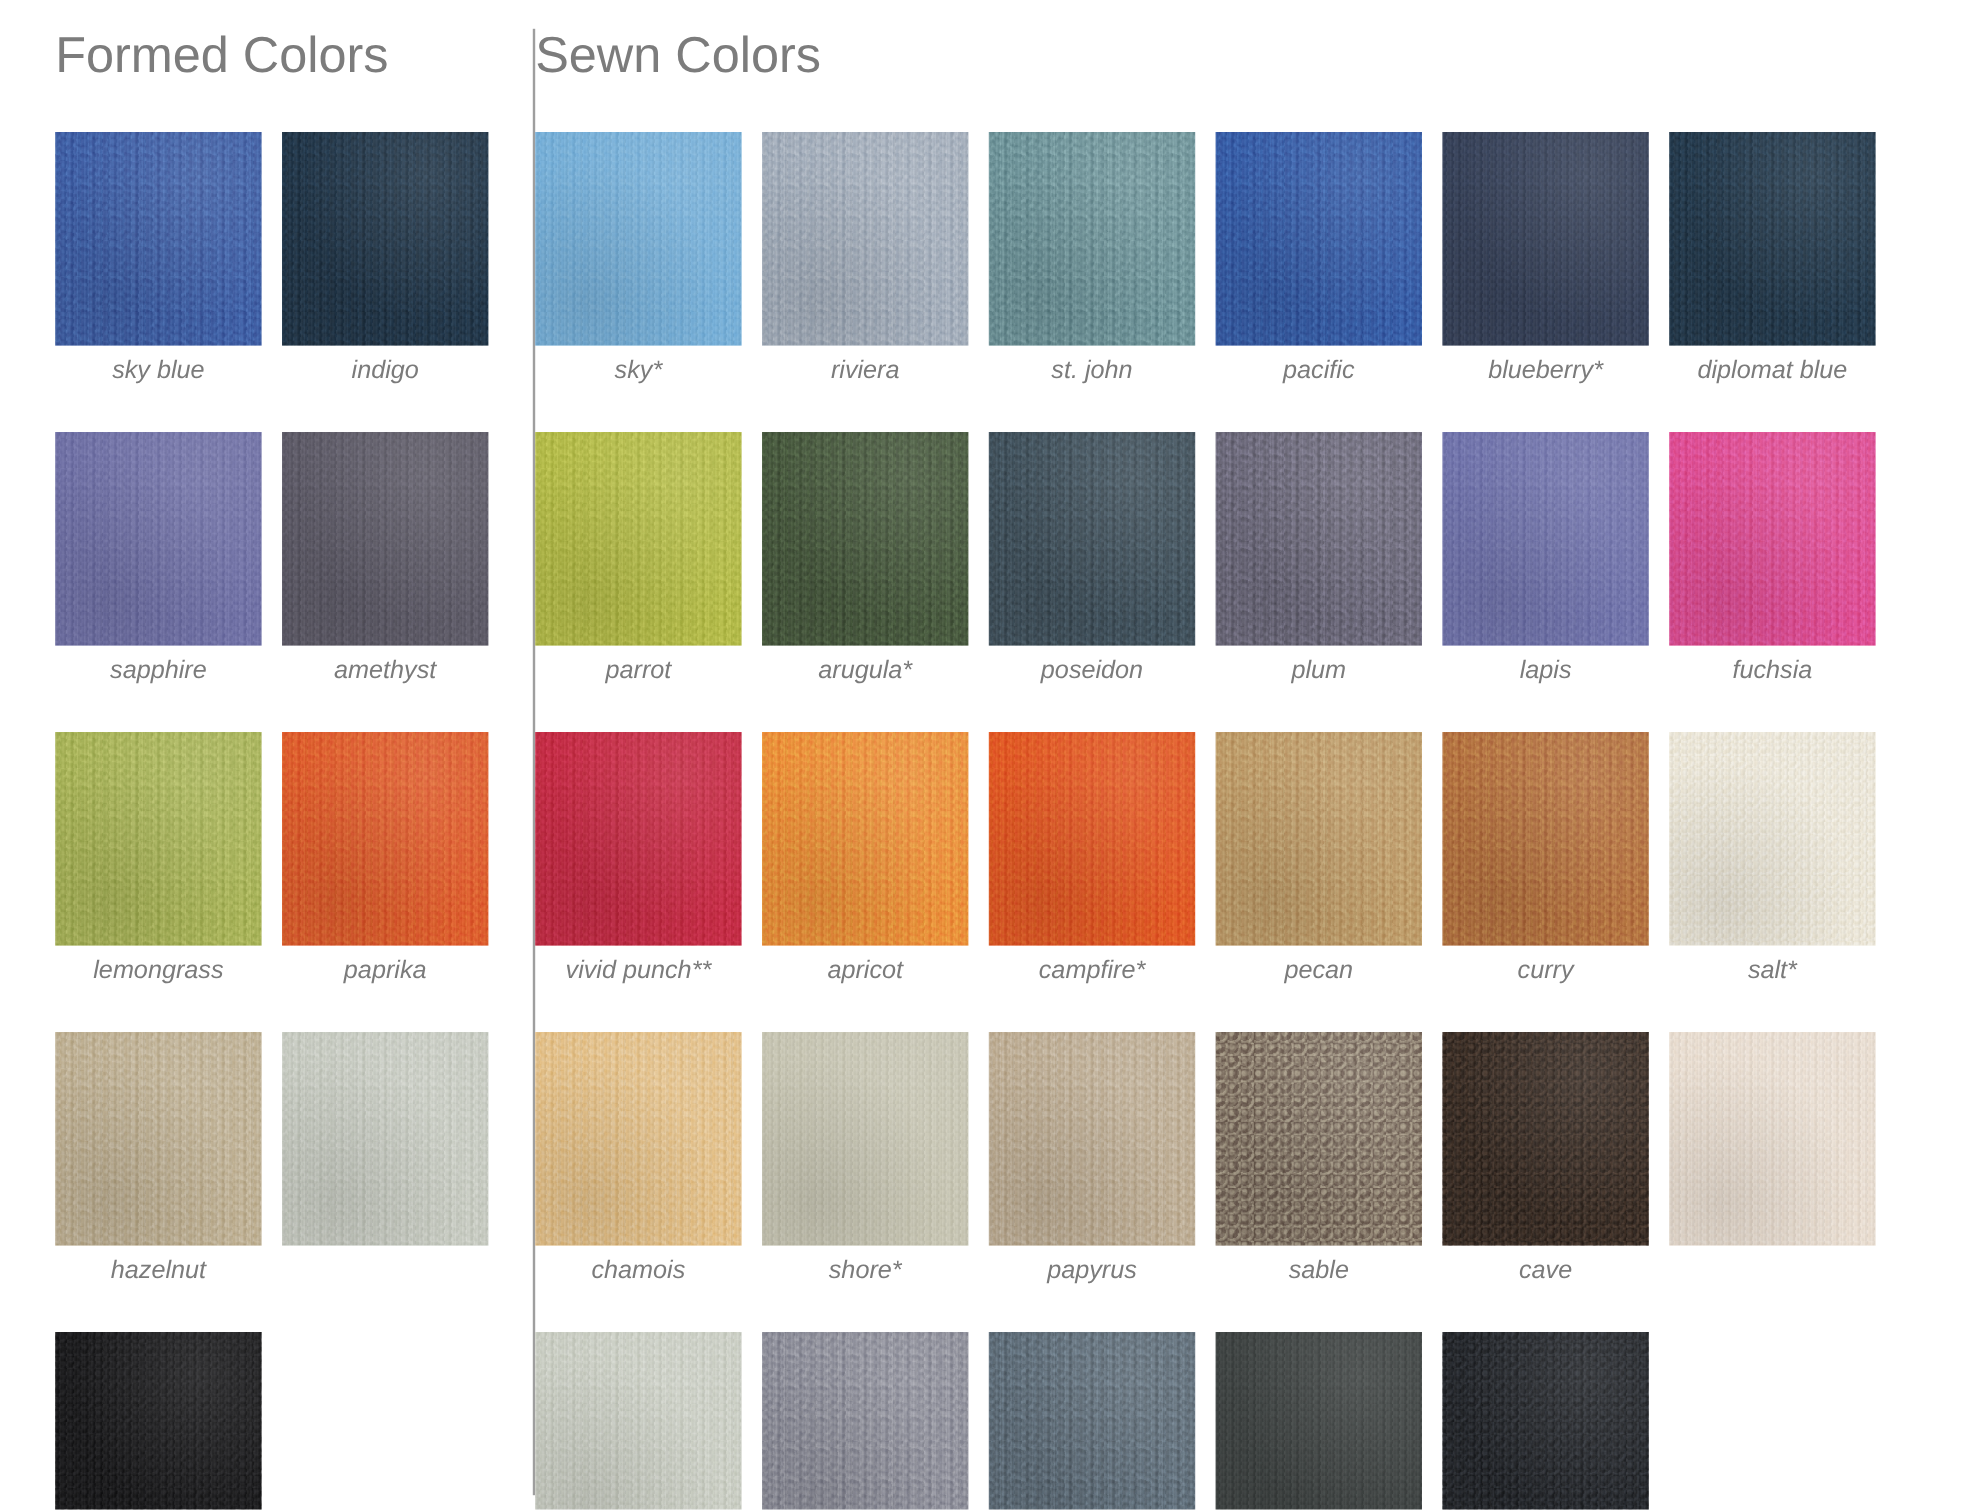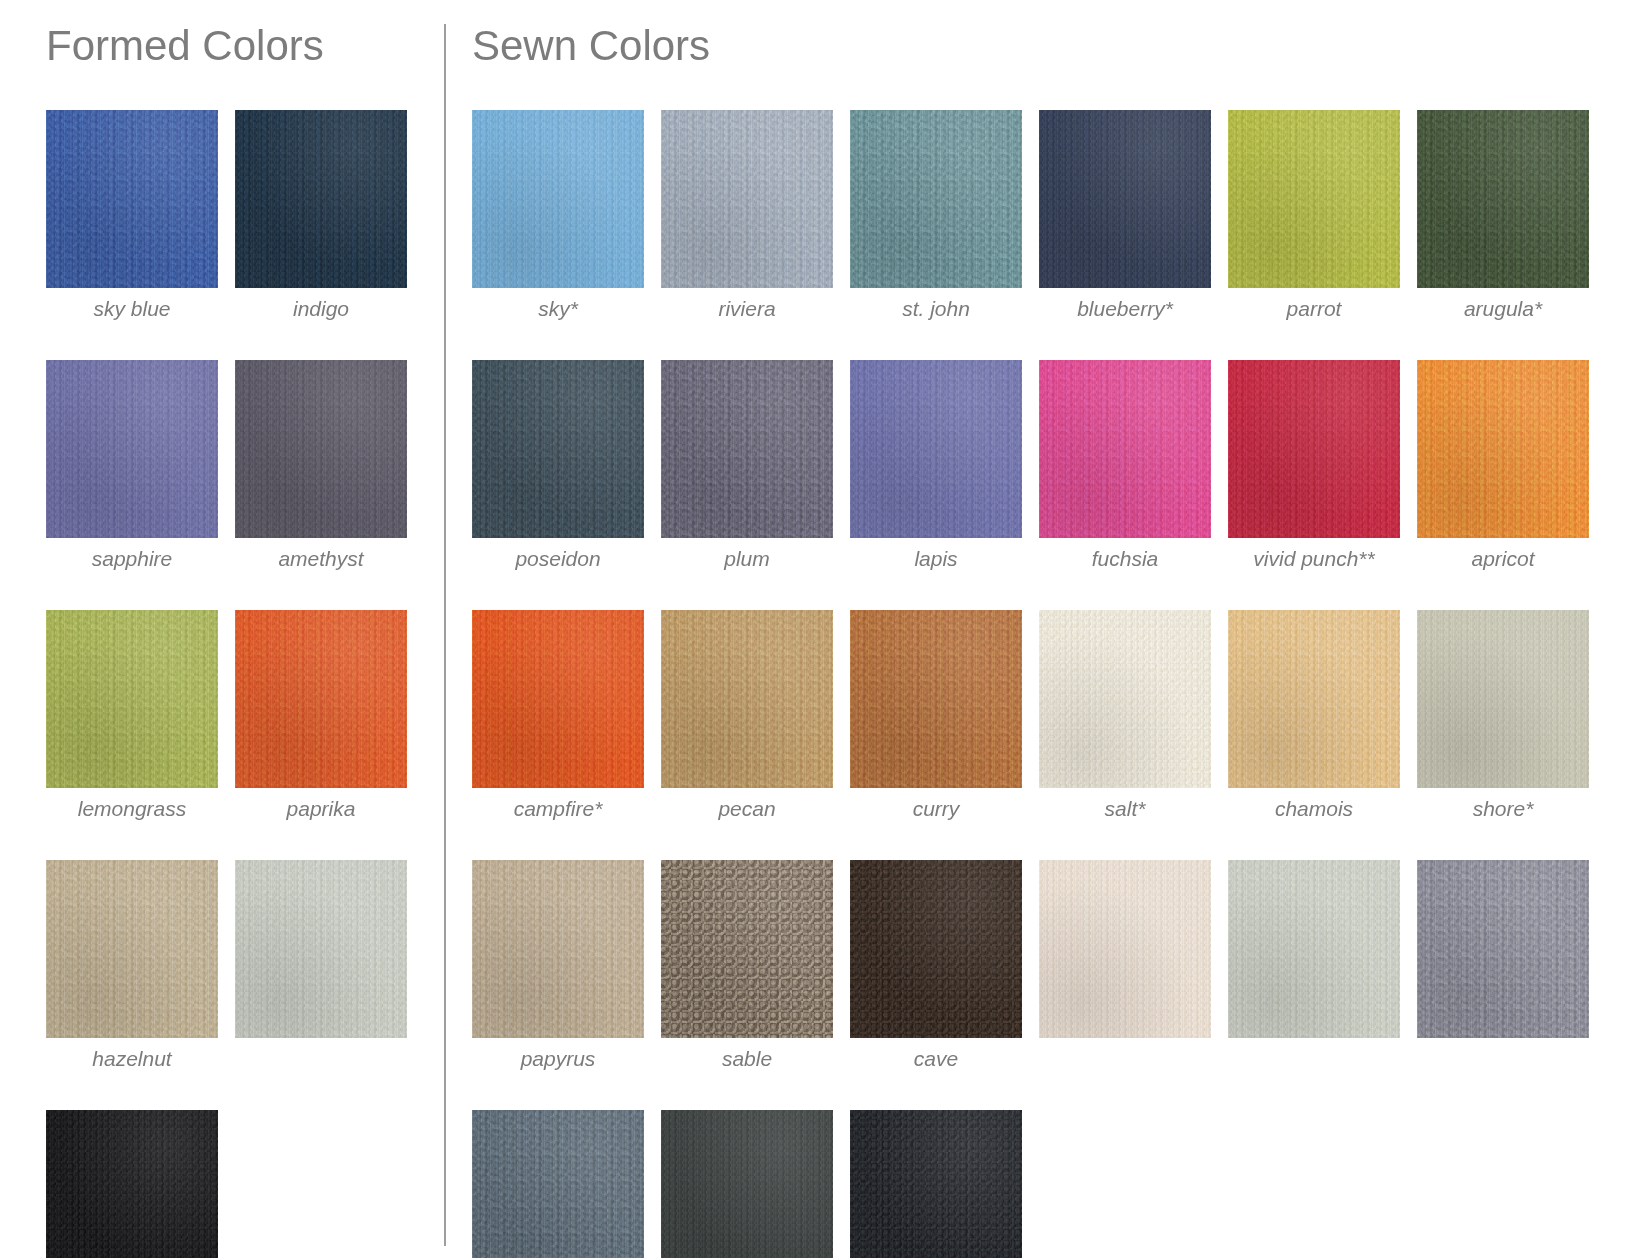--- a/index.html
+++ b/index.html
@@ -35,21 +35,20 @@
   .divider {
     width: 2px;
     flex: 0 0 2px;
     background: #8d8d8d;
     margin-top: 10px;
     margin-bottom: 12px;
     opacity: .85;
   }
   .col-sewn {
     flex: 1 1 auto;
-    padding-left: 26px;
     padding-right: 18px;
   }
 
   
   .section-title {
     font-size: 42px;
     font-weight: 400;
     color: #7c7c7c;
     letter-spacing: 0px;
     line-height: 1.05;
@@ -223,24 +222,32 @@
           </div>
           <div class="swatch-cell">
             <div class="swatch" style="background-color: rgb(163, 174, 188);"></div>
             <span class="swatch-label">riviera</span>
           </div>
           <div class="swatch-cell">
             <div class="swatch" style="background-color: rgb(108, 147, 153);"></div>
             <span class="swatch-label">st. john</span>
           </div>
           <div class="swatch-cell">
+            <div class="swatch" style="background-color: rgb(50, 89, 166);"></div>
+            <span class="swatch-label">pacific</span>
+          </div>
+          <div class="swatch-cell">
             <div class="swatch smooth" style="background-color: rgb(51, 62, 86);"></div>
             <span class="swatch-label">blueberry*</span>
           </div>
           <div class="swatch-cell">
+            <div class="swatch" style="background-color: rgb(31, 53, 72);"></div>
+            <span class="swatch-label">diplomat blue</span>
+          </div>
+          <div class="swatch-cell">
             <div class="swatch" style="background-color: rgb(180, 188, 69);"></div>
             <span class="swatch-label">parrot</span>
           </div>
           <div class="swatch-cell">
             <div class="swatch" style="background-color: rgb(68, 86, 58);"></div>
             <span class="swatch-label">arugula*</span>
           </div>
           <div class="swatch-cell">
             <div class="swatch" style="background-color: rgb(61, 78, 89);"></div>
             <span class="swatch-label">poseidon</span>

